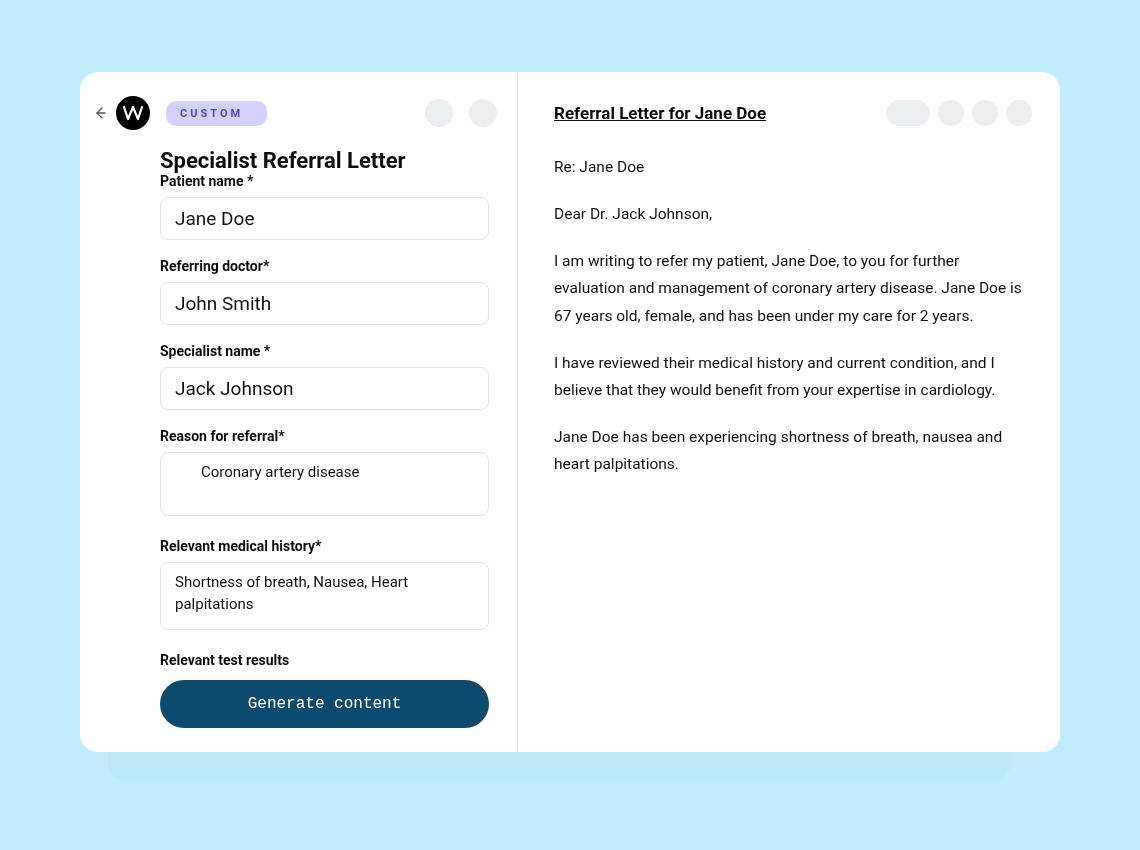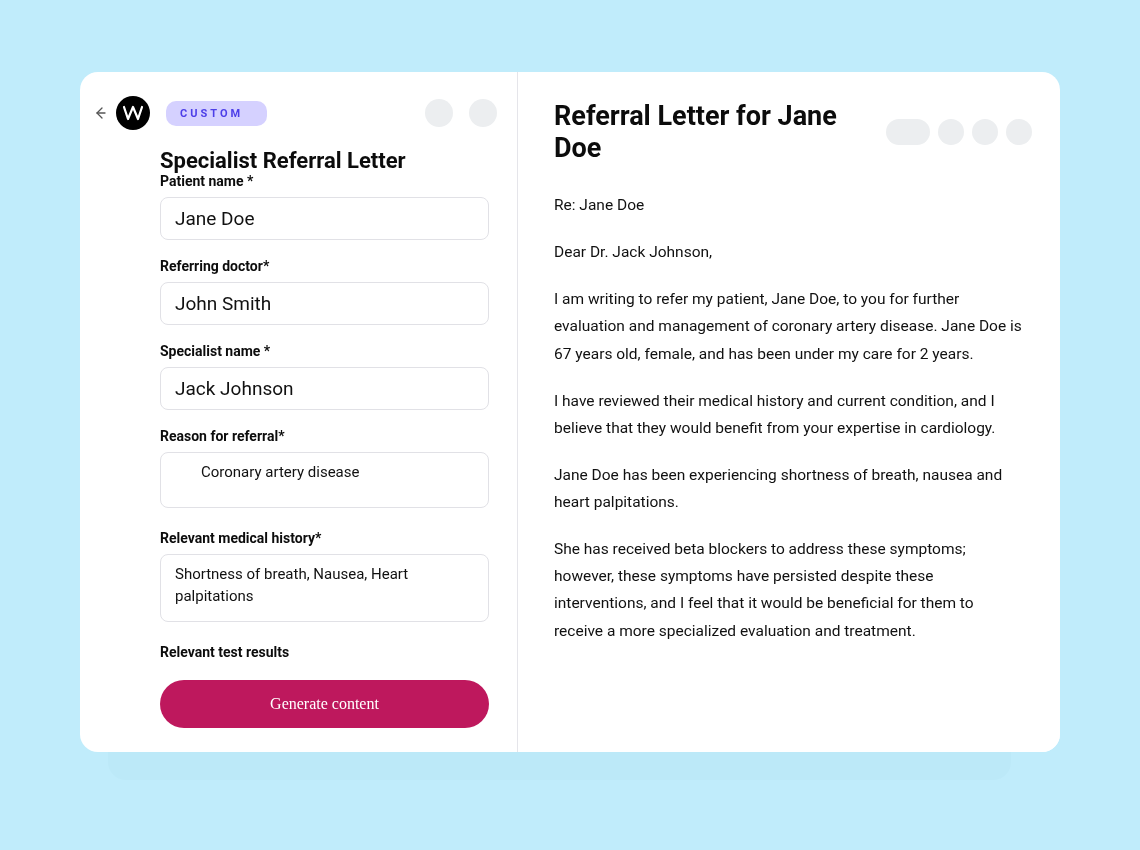--- a/index.html
+++ b/index.html
@@ -123,49 +123,50 @@
     border: 1px solid #e1e1e6;
     border-radius: 8px;
     font-size: 15px;
     color: #111;
     font-family: inherit;
     margin-bottom: 18px;
     resize: none;
     outline: none;
     line-height: 1.45;
   }
-  .textarea-short { height: 56px; padding-left: 40px; }
+  .textarea-short { height: 64px; padding-left: 40px; }
   .textarea-med { height: 68px; }
   .generate-wrapper {
     padding: 0 28px 24px 80px;
     position: relative;
   }
   .generate-btn {
     width: 100%;
     padding: 15px 0;
-    background: #be185d;
+    background: #0c4a6e;
     color: #fff;
     border: none;
     border-radius: 999px;
     font-size: 16px;
     font-weight: 500;
     cursor: pointer;
-    font-family: Liberation Serif, serif;
+    font-family: Liberation Mono, monospace;
   }
   .right-header {
     display: flex;
     align-items: center;
     padding: 28px 28px 0 36px;
     gap: 8px;
   }
   .right-title {
-    font-size: 27px;
+    font-size: 17px;
     font-weight: 700;
     color: #0c0c0c;
     flex: 1;
+    text-decoration: underline;
   }
   .placeholder-pill {
     width: 44px;
     height: 26px;
     border-radius: 13px;
     background: #eceef0;
   }
   .placeholder-circ-sm {
     width: 26px;
     height: 26px;
@@ -254,18 +255,17 @@
       <div class="placeholder-circ-sm"></div>
       <div class="placeholder-circ-sm"></div>
     </div>
 
     <div class="letter-body">
       <p>Re: Jane Doe</p>
       <p>Dear Dr. Jack Johnson,</p>
       <p>I am writing to refer my patient, Jane Doe, to you for further evaluation and management of coronary artery disease. Jane Doe is 67 years old, female, and has been under my care for 2 years.</p>
       <p>I have reviewed their medical history and current condition, and I believe that they would benefit from your expertise in cardiology.</p>
       <p>Jane Doe has been experiencing shortness of breath, nausea and heart palpitations.</p>
-      <p>She has received beta blockers to address these symptoms; however, these symptoms have persisted despite these interventions, and I feel that it would be beneficial for them to receive a more specialized evaluation and treatment.</p>
       <div class="fade-mask"></div>
     </div>
   </div>
 
 </div>
 
 </body></html>

